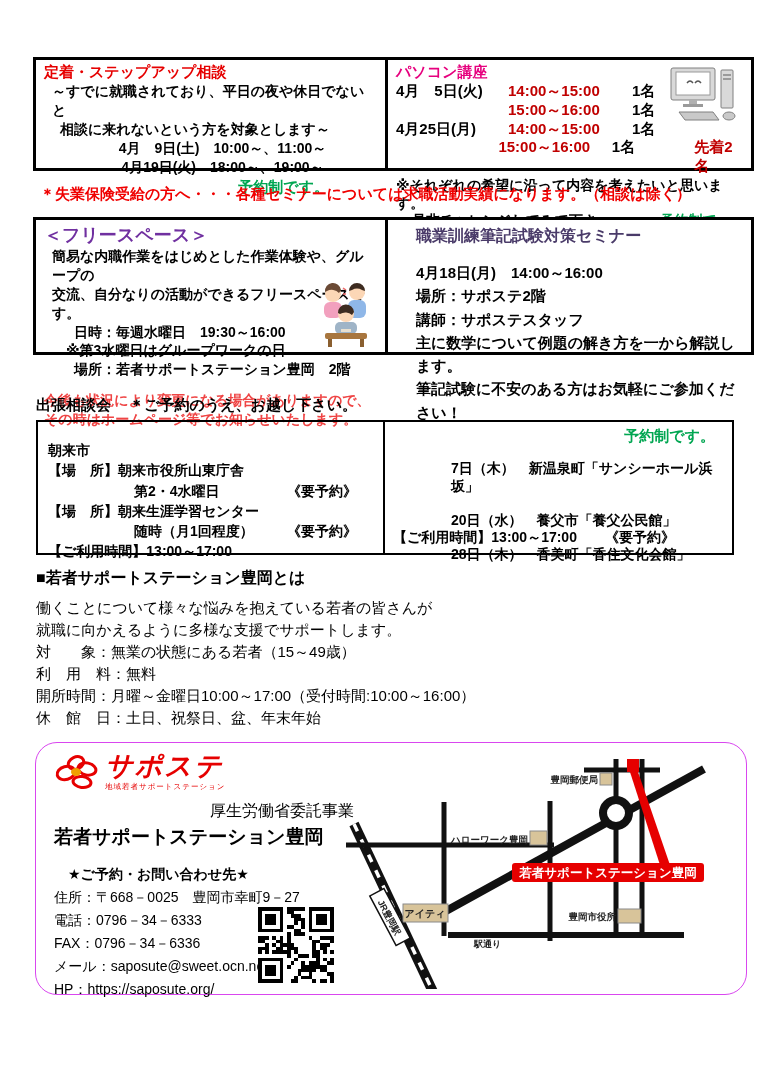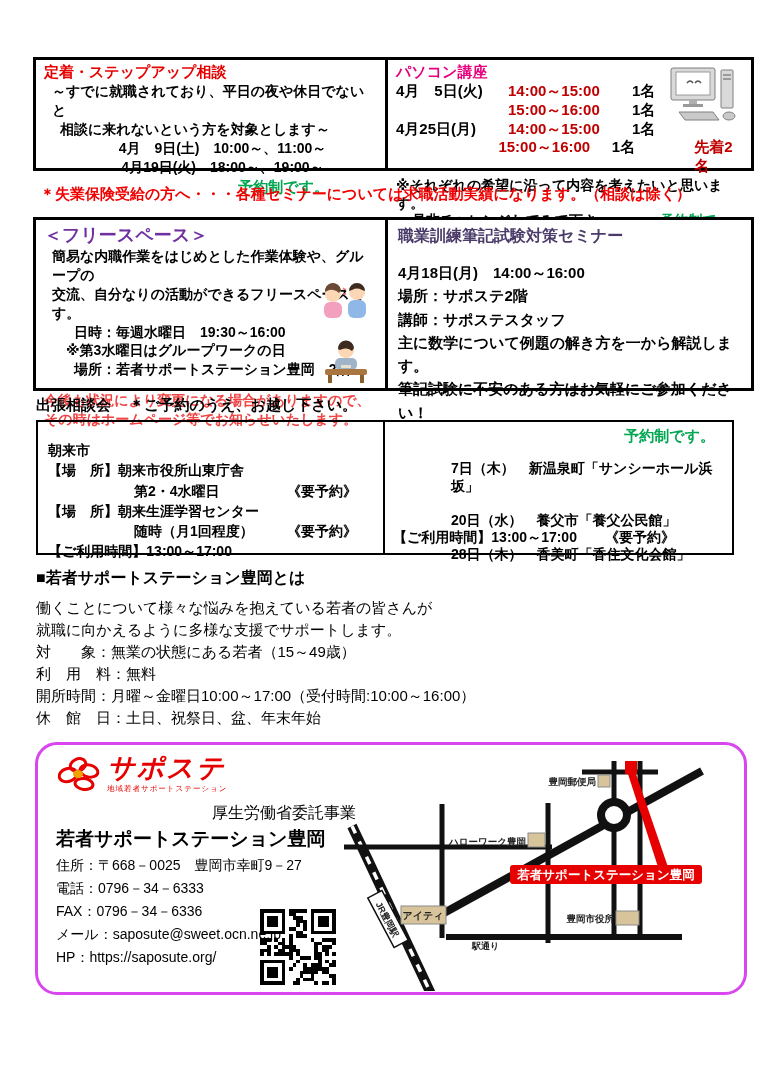--- a/index.html
+++ b/index.html
@@ -1,21 +1,21 @@
 <!DOCTYPE html>
 <html><head>
 <meta charset="utf-8">
 <style>
   html,body{margin:0;padding:0;background:#fff;}
   .page{position:relative;width:764px;height:1080px;background:#fff;overflow:hidden;
         font-family:"Liberation Sans","DejaVu Sans",sans-serif;color:#000;}
   
   .frame{position:absolute;border:3px solid #000;display:flex;background:#fff;box-sizing:border-box;}
   .frame1{left:33px;top:57px;width:721px;height:114px;}
-  .frame2{left:33px;top:217px;width:721px;height:174px;}
+  .frame2{left:33px;top:217px;width:721px;height:138px;gap:18px;}
   .cl{width:352px;border-right:3px solid #000;box-sizing:border-box;padding:3px 8px;position:relative;}
   .cr{flex:1;box-sizing:border-box;padding:3px 8px;position:relative;}
   .t-red{color:#e60000;font-weight:bold;font-size:15px;}
   .t-magenta{color:#e6007e;font-weight:bold;font-size:15px;}
   .t-purple{color:#7030a0;font-weight:bold;font-size:18px;}
   .t-dpurple{color:#4a3b69;font-weight:bold;font-size:16px;}
   .green{color:#00a651;font-weight:bold;}
   .line{font-size:14px;font-weight:bold;line-height:1.35;}
   .ml1{margin-left:8px;} .ml2{margin-left:16px;} .ml3{margin-left:24px;text-align:center;}
   .reserve-r{text-align:right;padding-right:48px;font-size:15px;margin-top:2px;}
@@ -49,21 +49,21 @@
   .sh-ind{margin-left:86px;}
   .sh-flex{display:flex;}
   .sh-yoyaku{margin-left:auto;margin-right:16px;}
   .out-item{margin:16px 0 0 56px;}
   .out-item.first{margin-top:22px;}
   .sh-hours{position:absolute;left:8px;bottom:6px;}
   
   .about-title{position:absolute;left:36px;top:568px;font-size:16px;font-weight:bold;}
   .about-body{position:absolute;left:36px;top:597px;font-size:15px;line-height:22px;}
   
-  .footer{position:absolute;left:35px;top:742px;width:712px;height:253px;border:3px solid #d946ef;
+  .footer{position:absolute;left:35px;top:742px;width:712px;height:253px;border:1px solid #d946ef;
           border-radius:22px;background:#fff;box-sizing:border-box;}
   .f-left{position:absolute;left:18px;top:10px;width:300px;}
   .logo-row{display:flex;align-items:center;gap:5px;}
   .logo-txt{color:#e60000;font-size:27px;font-weight:bold;font-style:italic;letter-spacing:2px;line-height:1;}
   .logo-sub{color:#e60000;font-size:7.5px;margin-top:2px;letter-spacing:1px;}
   .org-type{margin-top:9px;font-size:16px;text-align:right;}
   .org-name{font-size:19px;font-weight:bold;margin-top:2px;}
   .contact-title{margin-top:16px;margin-left:14px;font-size:14px;font-weight:bold;}
   .contact-line{font-size:14px;margin-top:5px;}
   .qr{position:absolute;left:222px;top:164px;width:76px;height:76px;}
@@ -218,20 +218,21 @@
           <ellipse cx="28" cy="28" rx="9" ry="5.5" fill="none" stroke="#e60000" stroke-width="3" transform="rotate(8 28 28)"></ellipse>
           <ellipse cx="22" cy="18" rx="5" ry="4" fill="#f0a000"></ellipse>
         </svg>
         <div>
           <div class="logo-txt">サポステ</div>
           <div class="logo-sub">地域若者サポートステーション</div>
         </div>
       </div>
       <div class="org-type">厚生労働省委託事業</div>
       <div class="org-name">若者サポートステーション豊岡</div>
+      <div class="contact-title">★ご予約・お問い合わせ先★</div>
       <div class="contact-line">住所：〒668－0025　豊岡市幸町9－27</div>
       <div class="contact-line">電話：0796－34－6333</div>
       <div class="contact-line">FAX：0796－34－6336</div>
       <div class="contact-line">メール：saposute@sweet.ocn.ne.jp</div>
       <div class="contact-line">HP：https://saposute.org/</div>
     </div>
 
     <div class="qr">
       <svg width="76" height="76" viewBox="0 0 21 21" shape-rendering="crispEdges" fill="#000">
         <rect x="0" y="0" width="7" height="7"></rect>

